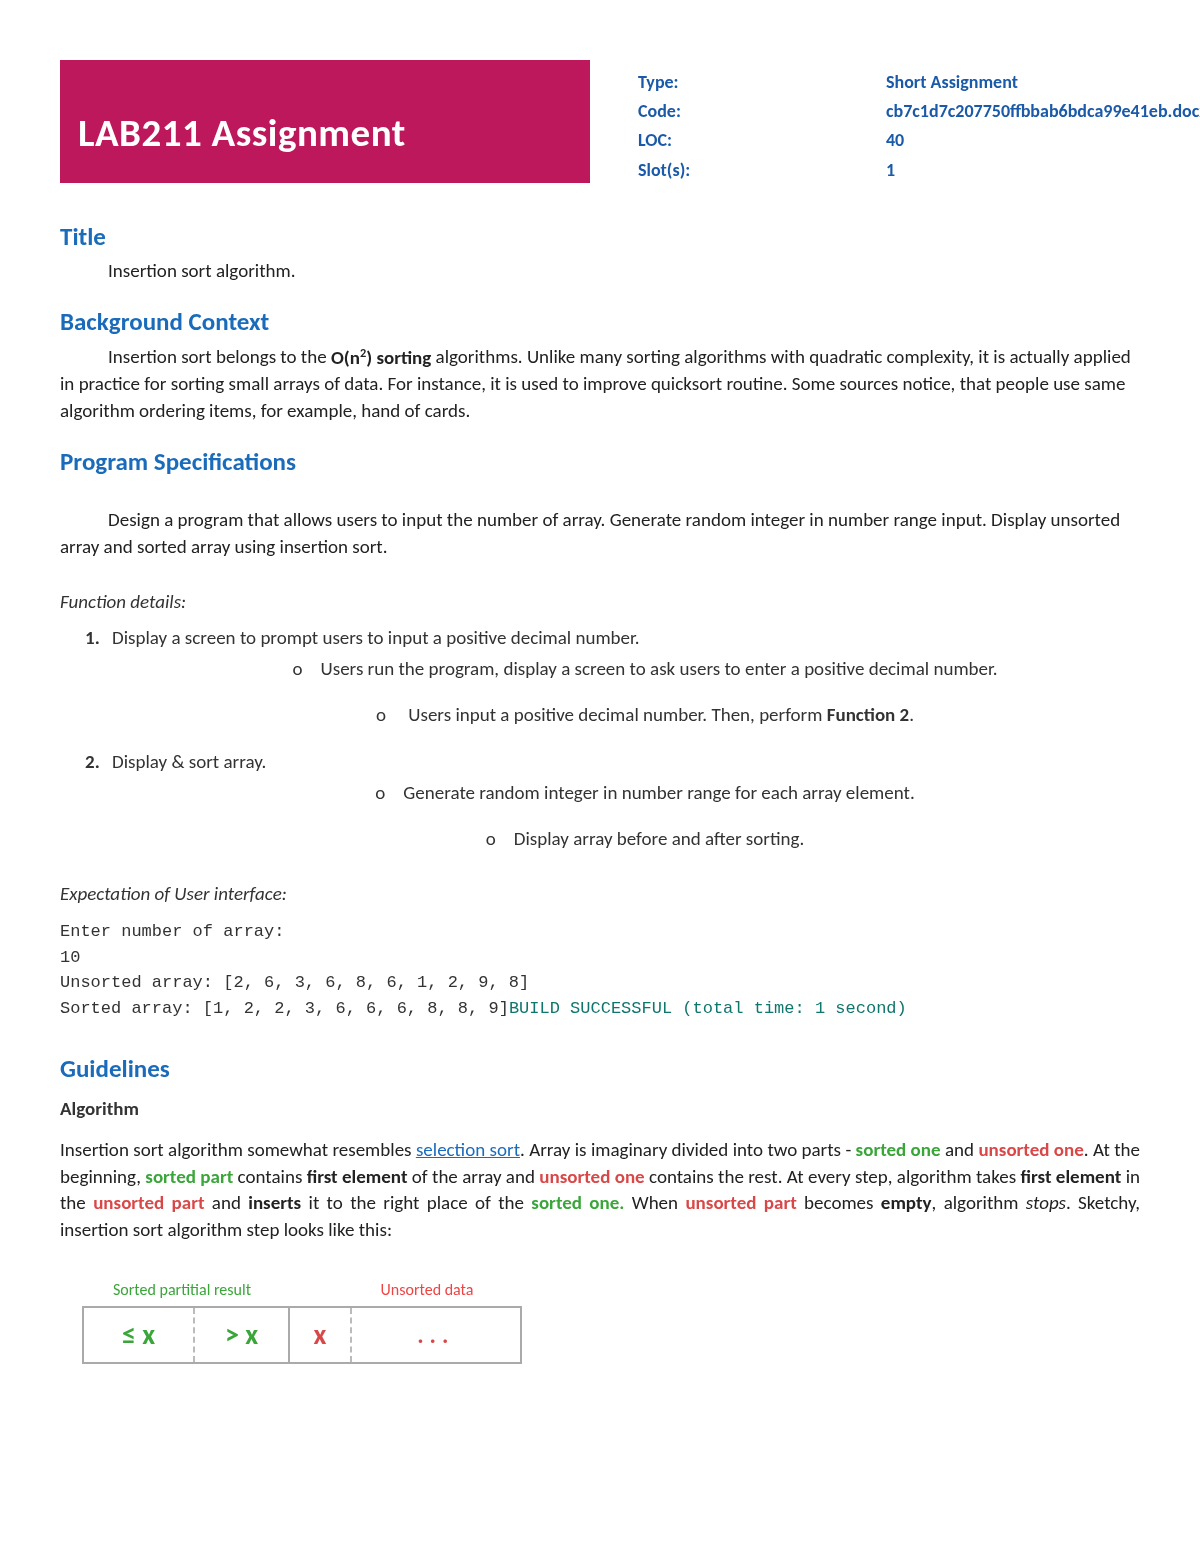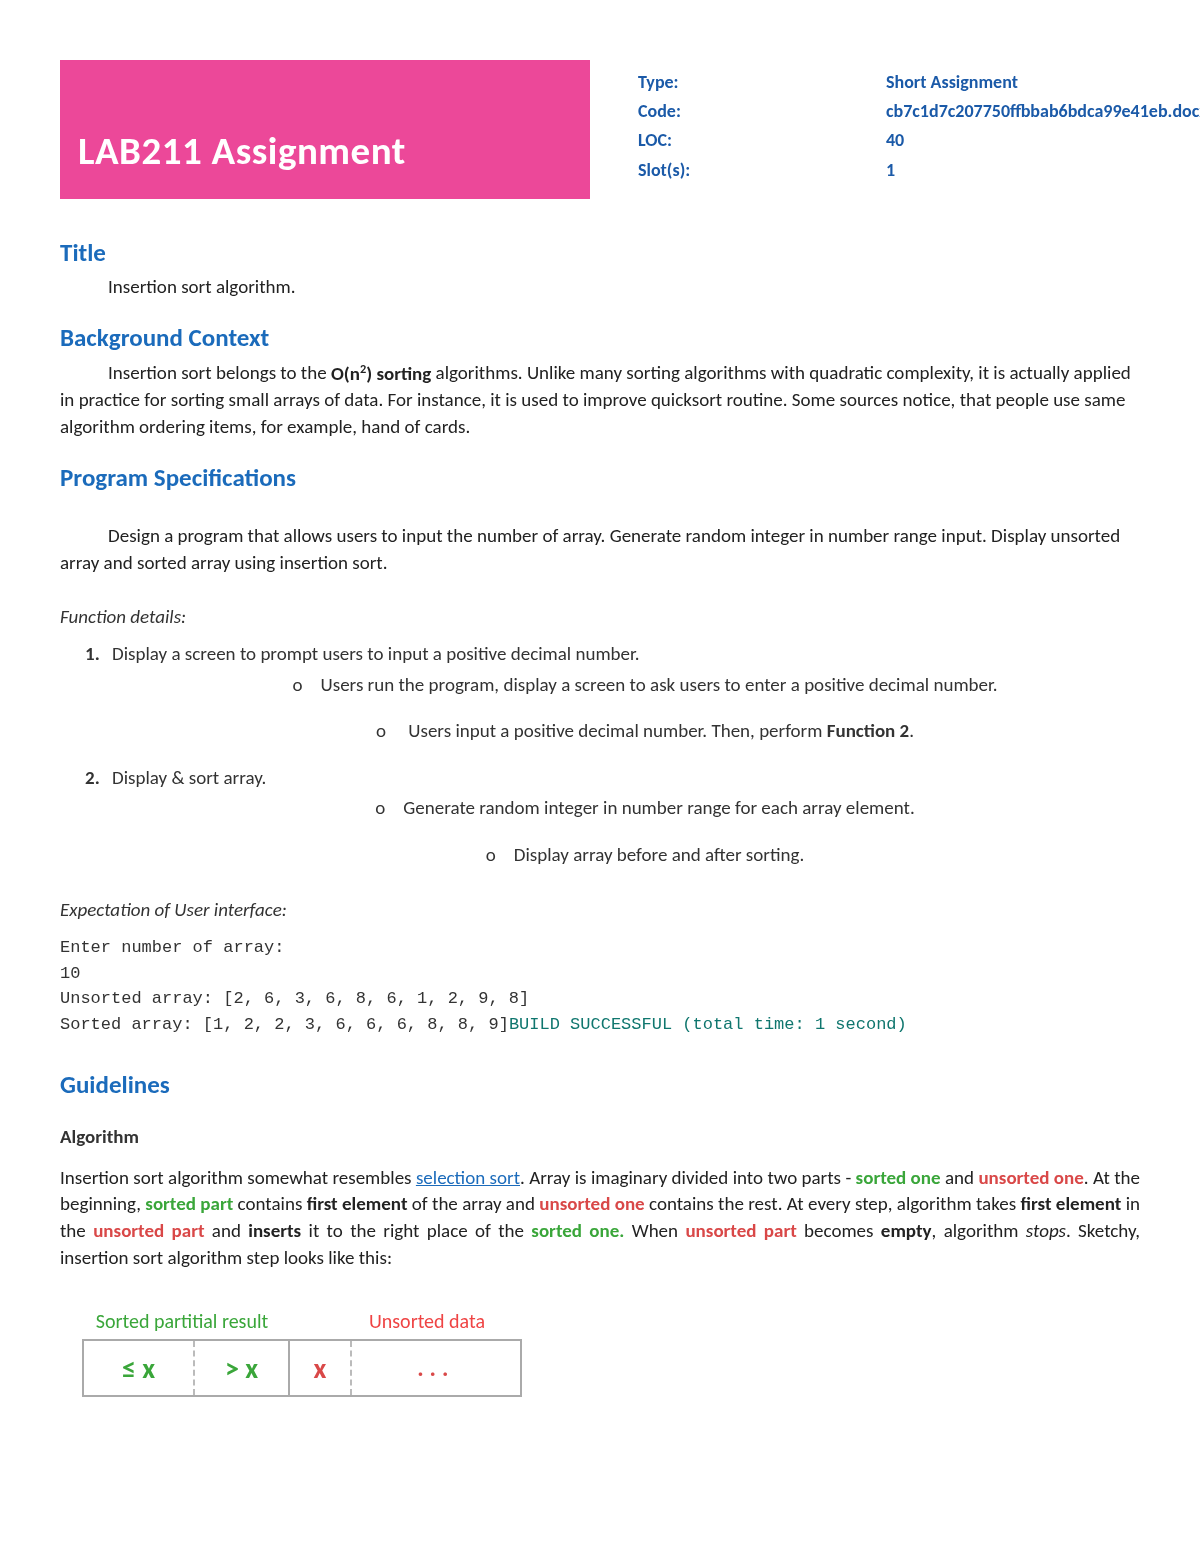--- a/index.html
+++ b/index.html
@@ -8,26 +8,26 @@
     background: #fff;
     width: 1200px;
     margin: 0 auto;
     color: #333;
     font-size: 19px;
     line-height: 1.4;
   }
   .page { padding: 60px 60px 40px 60px; }
   .header-row { display: flex; gap: 20px; margin-bottom: 36px; align-items: stretch; }
   .banner {
-    background: #ec4899;
+    background: #be185d;
     color: #fff;
     flex: 0 0 530px;
     font-size: 39px;
     font-weight: 700;
-    padding: 64px 0 20px 18px;
+    padding: 46px 0 20px 18px;
     letter-spacing: 0.5px;
   }
   .meta {
     flex: 1;
     display: grid;
     grid-template-columns: 200px 1fr;
     column-gap: 48px;
     row-gap: 4px;
     color: #1b5aa8;
     font-weight: 700;
@@ -63,21 +63,21 @@
   }
   .console .green { color: #0f766e; }
   .algo { text-align: justify; margin-top: 14px; }
   .algo a { color: #1b6bbb; text-decoration: underline; }
   .green-b { color: #3aa63a; font-weight: 700; }
   .red-b { color: #d94848; font-weight: 700; }
   .bold { font-weight: 700; }
   .ital { font-style: italic; }
 
   .diagram { margin-top: 26px; }
-  .diagram-labels { display: flex; font-size: 20px; margin-left: 22px; margin-top: 36px; }
+  .diagram-labels { display: flex; font-size: 16px; margin-left: 22px; margin-top: 36px; }
   .diagram-labels .l1 { color: #3aa63a; width: 200px; text-align: center; }
   .diagram-labels .spacer { width: 55px; }
   .diagram-labels .l2 { color: #ef4444; width: 180px; text-align: center; }
   .diagram-table {
     border: 2px solid #aaa;
     display: flex;
     height: 58px;
     width: 440px;
     margin-left: 22px;
     margin-top: 4px;
@@ -148,21 +148,21 @@
   </ol>
 
   <p class="subhead">Expectation of User interface:</p>
   <div class="console"><span>Enter number of array:</span>
 <span>10</span>
 <span>Unsorted array: [2, 6, 3, 6, 8, 6, 1, 2, 9, 8]</span>
 <span>Sorted array: [1, 2, 2, 3, 6, 6, 6, 8, 8, 9]</span><span class="green">BUILD SUCCESSFUL (total time: 1 second)</span></div>
 
   <h2 class="section" style="margin-top:30px;">Guidelines</h2>
 
-  <p class="bold" style="margin-top:22px;">Algorithm</p>
+  <p class="bold" style="margin-top:10px;">Algorithm</p>
 
   <p class="body-text algo">
     <span>Insertion sort algorithm somewhat resembles </span><a href="#">selection sort</a><span>. Array is imaginary divided into two parts - </span><span class="green-b">sorted one</span><span> and </span><span class="red-b">unsorted one</span><span>. At the beginning, </span><span class="green-b">sorted part</span><span> contains </span><span class="bold">first element</span><span> of the array and </span><span class="red-b">unsorted one</span><span> contains the rest. At every step, algorithm takes </span><span class="bold">first element</span><span> in the </span><span class="red-b">unsorted part</span><span> and </span><span class="bold">inserts</span><span> it to the right place of the </span><span class="green-b">sorted one.</span><span> When </span><span class="red-b">unsorted part</span><span> becomes </span><span class="bold">empty</span><span>, algorithm </span><span class="ital">stops</span><span>. Sketchy, insertion sort algorithm step looks like this:</span>
   </p>
 
   <div class="diagram">
     <div class="diagram-labels">
       <div class="l1">Sorted partitial result</div>
       <div class="spacer"></div>
       <div class="l2">Unsorted data</div>

